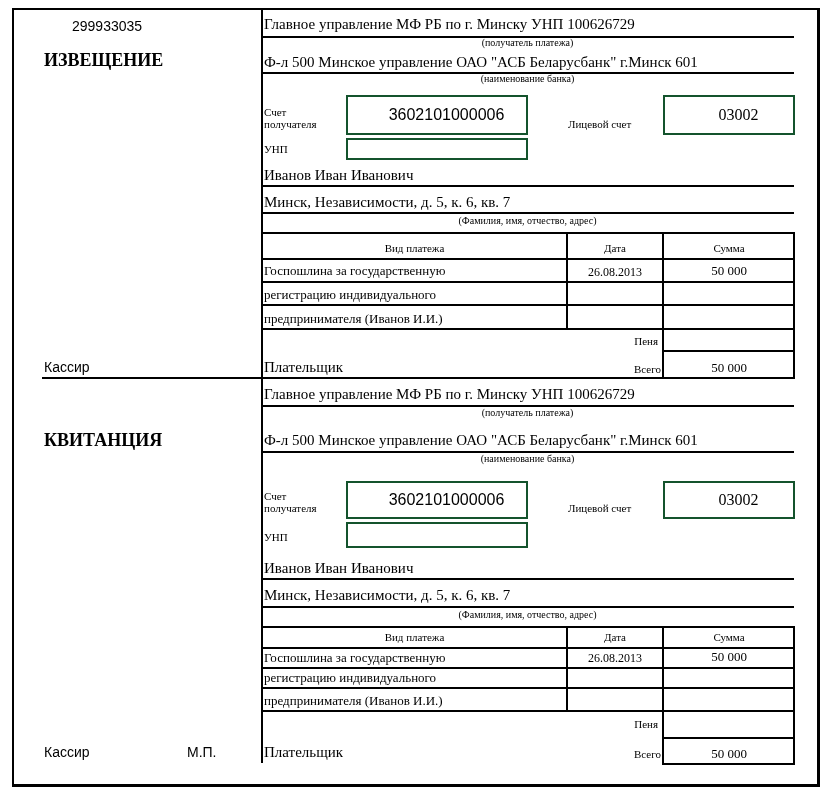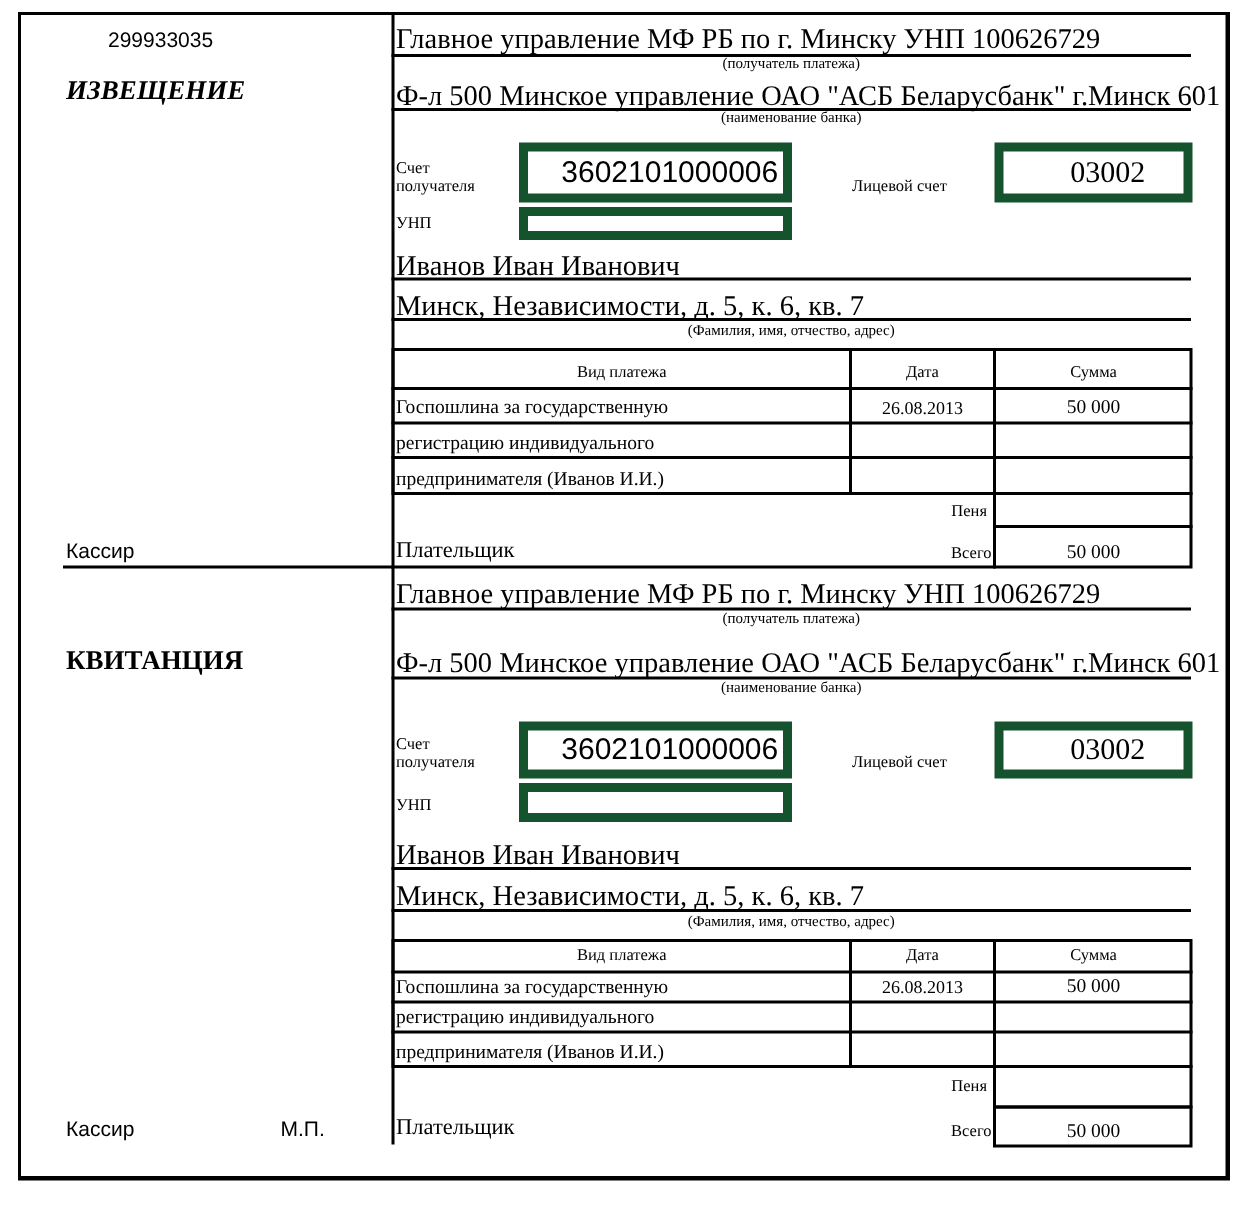--- a/index.html
+++ b/index.html
@@ -2,37 +2,37 @@
 <html><head>
 <meta charset="utf-8">
 <style>
   html, body { margin:0; padding:0; background:#fff; }
   body { width:830px; height:803px; position:relative; overflow:hidden; font-family:"Liberation Serif", serif; color:#000; }
   .abs { position:absolute; }
   .frame { position:absolute; left:12px; top:8px; width:808px; height:779px; border:2px solid #000; border-right-width:3px; border-bottom-width:3px; box-sizing:border-box; }
   .vline { position:absolute; background:#000; width:2px; }
   .hline { position:absolute; background:#000; height:2px; }
   .sans { font-family:"Liberation Sans", sans-serif; }
-  .big { font-size:19px; white-space:nowrap; }
+  .big { font-size:15px; white-space:nowrap; }
   .cap { font-size:10px; white-space:nowrap; text-align:center; }
   .small { font-size:11px; white-space:nowrap; }
   .title { font-size:18px; font-weight:bold; }
-  .box { position:absolute; border:6px solid #14532d; box-sizing:border-box; display:flex; align-items:center; justify-content:center; font-size:20px;padding-left:19px; }
+  .box { position:absolute; border:2px solid #14532d; box-sizing:border-box; display:flex; align-items:center; justify-content:center; font-size:16px;padding-left:19px; }
   .cell { position:absolute; box-sizing:border-box; font-size:12px; white-space:nowrap; }
   .tbl { position:absolute; border:2px solid #000; box-sizing:border-box; }
   .center { text-align:center; }
   .bold { font-weight:normal; }
 </style>
 </head>
 <body>
 
 <div class="frame"></div>
 
 <div class="abs sans" style="left:72px;top:18px;font-size:14px;">299933035</div>
-<div class="abs title" style="left:44px;top:50px;font-style:italic;">ИЗВЕЩЕНИЕ</div>
+<div class="abs title" style="left:44px;top:50px;">ИЗВЕЩЕНИЕ</div>
 <div class="abs sans" style="left:44px;top:359px;font-size:14px;">Кассир</div>
 <div class="hline" style="left:42px;top:377px;width:220px;"></div>
 <div class="abs title" style="left:44px;top:430px;">КВИТАНЦИЯ</div>
 <div class="abs sans" style="left:44px;top:744px;font-size:14px;">Кассир</div>
 <div class="abs sans" style="left:187px;top:744px;font-size:14px;">М.П.</div>
 
 <div class="vline" style="left:261px;top:8px;height:755px;"></div>
 
 <div>
   <div class="abs big" style="left:264px;top:16px;">Главное управление МФ РБ по г. Минску УНП 100626729</div>

